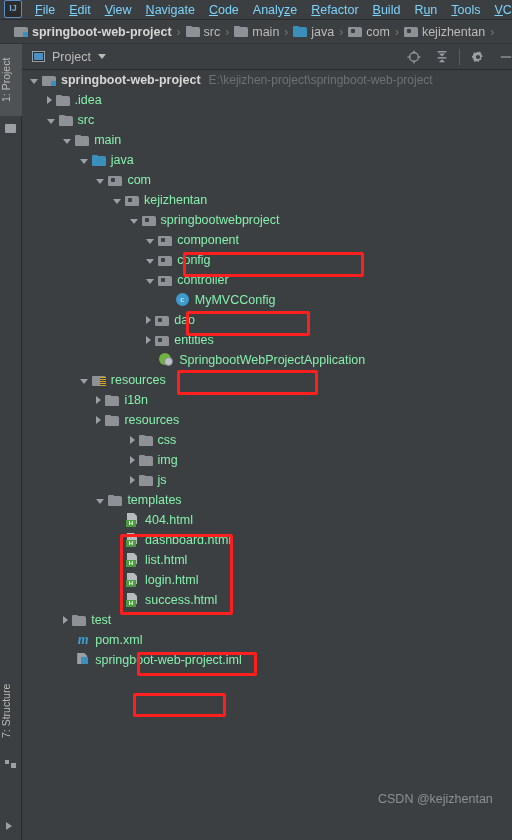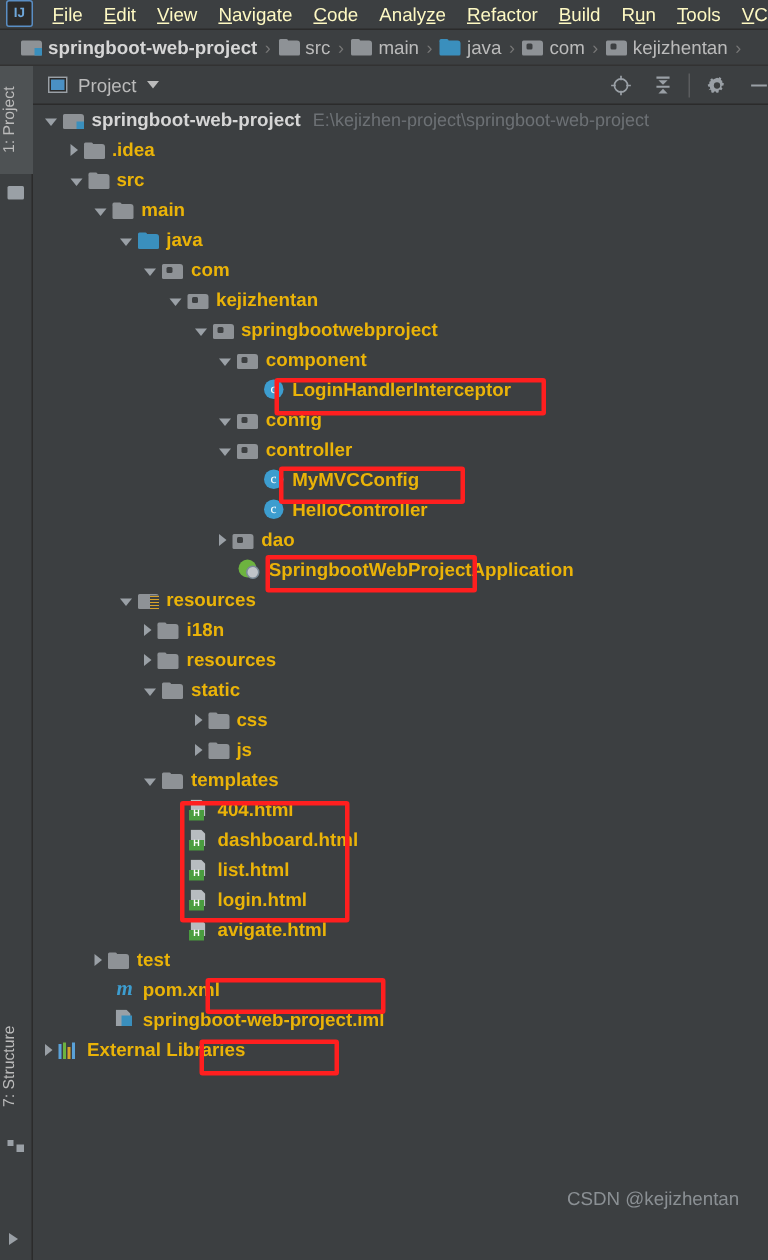--- a/index.html
+++ b/index.html
@@ -36,21 +36,21 @@
     border: 1px solid #5a8ec4;
     border-radius: 2px;
     color: #6fa8dc;
     font-size: 9px;
     line-height: 14px;
     text-align: center;
     font-weight: bold;
     flex: none;
   }
   .menu-item {
-    color: #fef9c3;
+    color: #7dd3fc;
     font-size: 12.5px;
     padding: 0 7px 2px 7px;
     line-height: 14px;
     white-space: nowrap;
     flex: none;
   }
   .menu-item .mn { text-decoration: underline; }
 
   
   #breadcrumb {
@@ -228,23 +228,22 @@
   .twisty.closed {
     border-left: 5px solid #9aa0a6;
     border-top: 4.5px solid transparent;
     border-bottom: 4.5px solid transparent;
   }
   .twisty.none {
     width: 9px; height: 1px;
   }
   .label {
     font-size: 12.5px;
-    color: #eab308;
+    color: #86efac;
     margin-left: 5px;
-    font-weight: bold;
   }
   .label.bold { font-weight: bold; color: #d6d6d6; }
   .path {
     font-size: 12px;
     color: #6d7175;
     margin-left: 8px;
   }
 
   
   .ic { flex: none; position: relative; width: 15px; height: 13px; }
@@ -598,57 +597,51 @@
       <span class="ic ic-folder-pkg"></span>
       <span class="label">springbootwebproject</span>
     </div>
     <div class="row">
       <span style="flex: 0 0 auto; width: 124.2px;"></span>
       <span class="twisty open"></span>
       <span class="ic ic-folder-pkg"></span>
       <span class="label">component</span>
     </div>
     <div class="row">
-      <span style="flex: 0 0 auto; width: 140.8px;"></span>
-      <span class="twisty none"></span>
-      <span class="ic ic-class"></span>
-      <span class="label">LoginHandlerInterceptor</span>
-    </div>
-    <div class="row">
       <span style="flex: 0 0 auto; width: 124.2px;"></span>
       <span class="twisty open"></span>
       <span class="ic ic-folder-pkg"></span>
       <span class="label">config</span>
     </div>
     <div class="row">
       <span style="flex: 0 0 auto; width: 124.2px;"></span>
       <span class="twisty open"></span>
       <span class="ic ic-folder-pkg"></span>
       <span class="label">controller</span>
     </div>
     <div class="row">
       <span style="flex: 0 0 auto; width: 140.8px;"></span>
       <span class="twisty none"></span>
       <span class="ic ic-class"></span>
       <span class="label">MyMVCConfig</span>
     </div>
     <div class="row">
-      <span style="flex: 0 0 auto; width: 140.8px;"></span>
-      <span class="twisty none"></span>
-      <span class="ic ic-class"></span>
-      <span class="label">HelloController</span>
-    </div>
-    <div class="row">
       <span style="flex: 0 0 auto; width: 124.2px;"></span>
       <span class="twisty closed"></span>
       <span class="ic ic-folder-pkg"></span>
       <span class="label">dao</span>
     </div>
     <div class="row">
       <span style="flex: 0 0 auto; width: 124.2px;"></span>
+      <span class="twisty closed"></span>
+      <span class="ic ic-folder-pkg"></span>
+      <span class="label">entities</span>
+    </div>
+    <div class="row">
+      <span style="flex: 0 0 auto; width: 124.2px;"></span>
       <span class="twisty none"></span>
       <span class="ic ic-spring"></span>
       <span class="label">SpringbootWebProjectApplication</span>
     </div>
     <div class="row">
       <span style="flex: 0 0 auto; width: 57.8px;"></span>
       <span class="twisty open"></span>
       <span class="ic ic-folder-res"></span>
       <span class="label">resources</span>
     </div>
@@ -658,30 +651,30 @@
       <span class="ic ic-folder"></span>
       <span class="label">i18n</span>
     </div>
     <div class="row">
       <span style="flex: 0 0 auto; width: 74.4px;"></span>
       <span class="twisty closed"></span>
       <span class="ic ic-folder"></span>
       <span class="label">resources</span>
     </div>
     <div class="row">
-      <span style="flex: 0 0 auto; width: 74.4px;"></span>
-      <span class="twisty open"></span>
-      <span class="ic ic-folder"></span>
-      <span class="label">static</span>
-    </div>
-    <div class="row">
       <span style="flex: 0 0 auto; width: 107.6px;"></span>
       <span class="twisty closed"></span>
       <span class="ic ic-folder"></span>
       <span class="label">css</span>
+    </div>
+    <div class="row">
+      <span style="flex: 0 0 auto; width: 107.6px;"></span>
+      <span class="twisty closed"></span>
+      <span class="ic ic-folder"></span>
+      <span class="label">img</span>
     </div>
     <div class="row">
       <span style="flex: 0 0 auto; width: 107.6px;"></span>
       <span class="twisty closed"></span>
       <span class="ic ic-folder"></span>
       <span class="label">js</span>
     </div>
     <div class="row">
       <span style="flex: 0 0 auto; width: 74.4px;"></span>
       <span class="twisty open"></span>
@@ -709,50 +702,39 @@
     <div class="row">
       <span style="flex: 0 0 auto; width: 91px;"></span>
       <span class="twisty none"></span>
       <span class="ic ic-html"></span>
       <span class="label">login.html</span>
     </div>
     <div class="row">
       <span style="flex: 0 0 auto; width: 91px;"></span>
       <span class="twisty none"></span>
       <span class="ic ic-html"></span>
-      <span class="label">avigate.html</span>
+      <span class="label">success.html</span>
     </div>
     <div class="row">
       <span style="flex: 0 0 auto; width: 41.2px;"></span>
       <span class="twisty closed"></span>
       <span class="ic ic-folder"></span>
       <span class="label">test</span>
     </div>
     <div class="row">
       <span style="flex: 0 0 auto; width: 41.2px;"></span>
       <span class="twisty none"></span>
       <span class="ic ic-maven"></span>
       <span class="label">pom.xml</span>
     </div>
     <div class="row">
       <span style="flex: 0 0 auto; width: 41.2px;"></span>
       <span class="twisty none"></span>
       <span class="ic ic-iml"></span>
       <span class="label">springboot-web-project.iml</span>
-    </div>
-    <div class="row">
-      <span style="flex: 0 0 auto; width: 8px;"></span>
-      <span class="twisty closed"></span>
-      <span class="ic ic-lib">
-        <i></i>
-        <i></i>
-        <i></i>
-        <i></i>
-      </span>
-      <span class="label">External Libraries</span>
     </div>
   </div>
 
 <div id="annotations">
     <div class="redbox" style="left: 183px; top: 252px; width: 181px; height: 25px; border-color: rgb(255, 31, 31);"></div>
     <div class="redbox" style="left: 186px; top: 311px; width: 124px; height: 25px; border-color: rgb(255, 31, 31);"></div>
     <div class="redbox" style="left: 177px; top: 370px; width: 141px; height: 25px; border-color: rgb(255, 31, 31);"></div>
     <div class="redbox" style="left: 120px; top: 534px; width: 113px; height: 81px; border-color: rgb(255, 31, 31);"></div>
     <div class="redbox" style="left: 137px; top: 652px; width: 120px; height: 24px; border-color: rgb(255, 31, 31);"></div>
     <div class="redbox" style="left: 133px; top: 693px; width: 93px; height: 24px; border-color: rgb(255, 31, 31);"></div>

